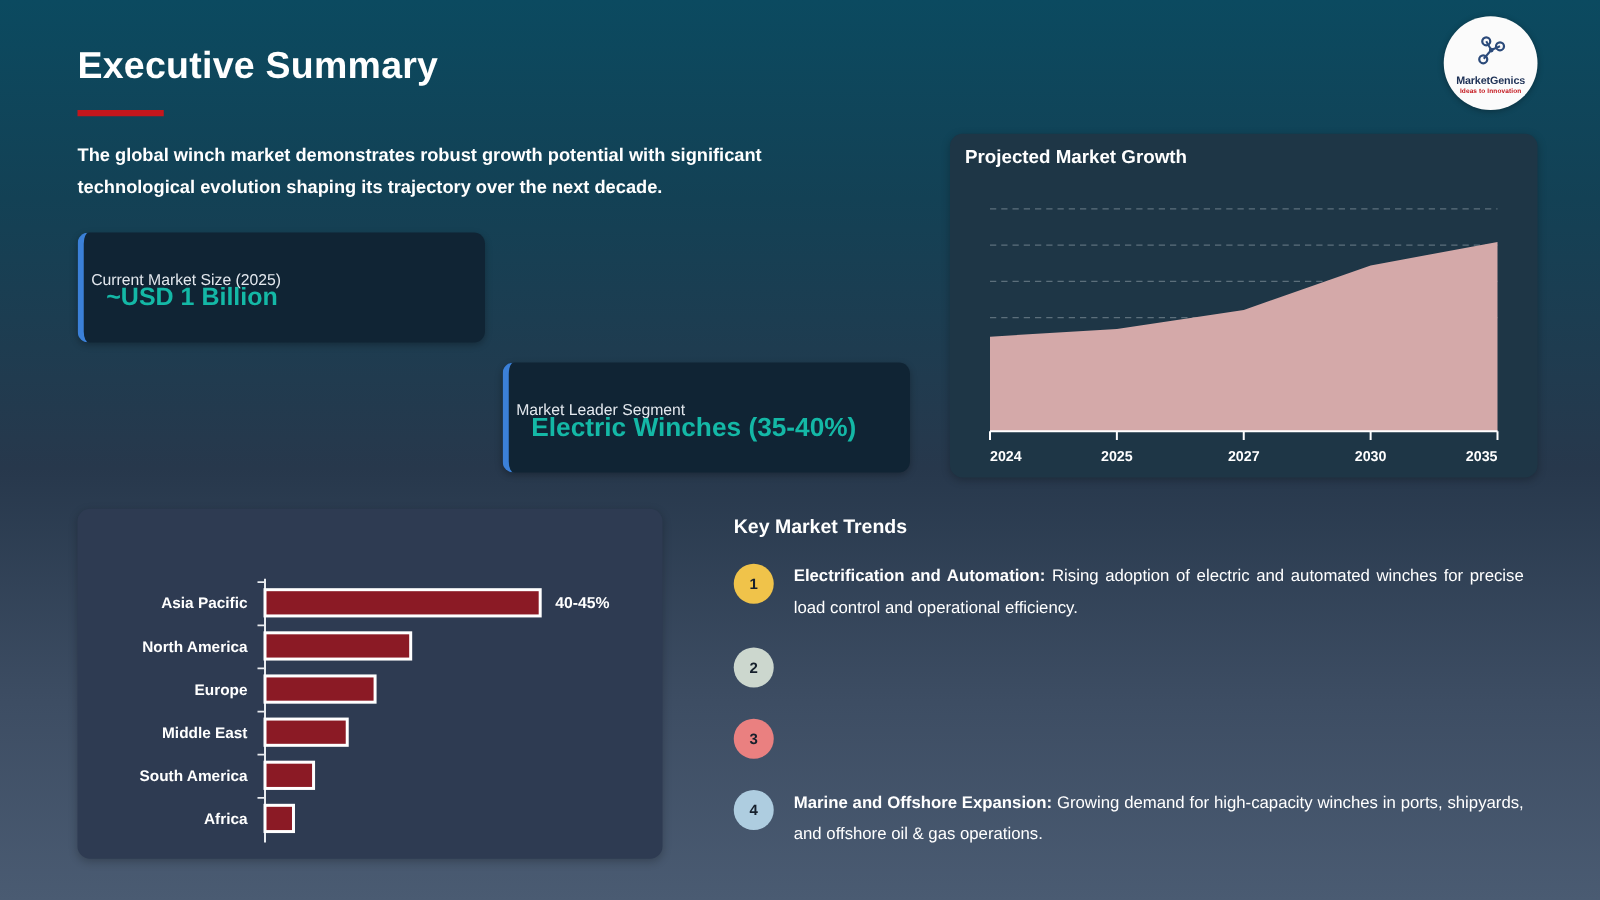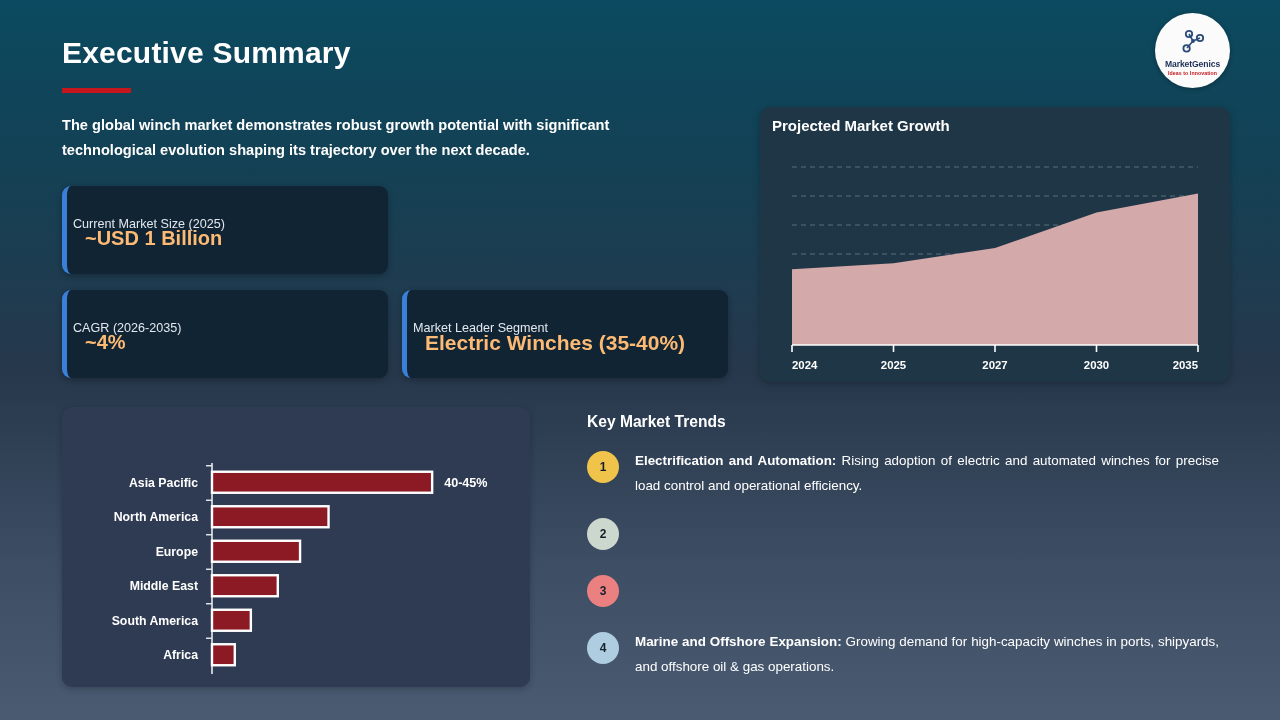--- a/index.html
+++ b/index.html
@@ -99,21 +99,21 @@
     font-size: 12.6px;
     color: #e3e8ee;
     margin-top: 12px;
   }
   .metric-value {
     position: absolute;
     left: 18px;
     top: 41px;
     font-size: 20px;
     font-weight: bold;
-    color: #fdba74;
+    color: #14b8a6;
   }
   #card-0 { left: 62px;  top: 186px; width: 326px; }
   #card-1 { left: 402px; top: 186px; width: 326px; }
   #card-2 { left: 62px;  top: 290px; width: 326px; }
   #card-3 { left: 402px; top: 290px; width: 326px; }
   #card-3 .metric-value { font-size: 21px; }
 
   
   #growth-panel {
     position: absolute;
@@ -245,24 +245,20 @@
         <circle cx="13" cy="12" r="1.9" fill="#2b4a7a"></circle>
       </svg>
     </span>
     <div id="logo-name">MarketGenics</div>
     <div id="logo-tag">Ideas to Innovation</div>
   </div>
 
   <div class="metric-card" id="card-0" style="border-left-color: rgb(59, 128, 216);">
     <div class="metric-label">Current Market Size (2025)</div>
     <div class="metric-value">~USD 1 Billion</div>
-  </div>
-  <div class="metric-card" id="card-2" style="border-left-color: rgb(59, 128, 216);">
-    <div class="metric-label">CAGR (2026-2035)</div>
-    <div class="metric-value">~4%</div>
   </div>
   <div class="metric-card" id="card-3" style="border-left-color: rgb(59, 128, 216);">
     <div class="metric-label">Market Leader Segment</div>
     <div class="metric-value">Electric Winches (35-40%)</div>
   </div>
 
   <div id="growth-panel">
     <div id="growth-title">Projected Market Growth</div>
     <svg id="growth-svg" width="470" height="275">
       <g id="growth-grid">

